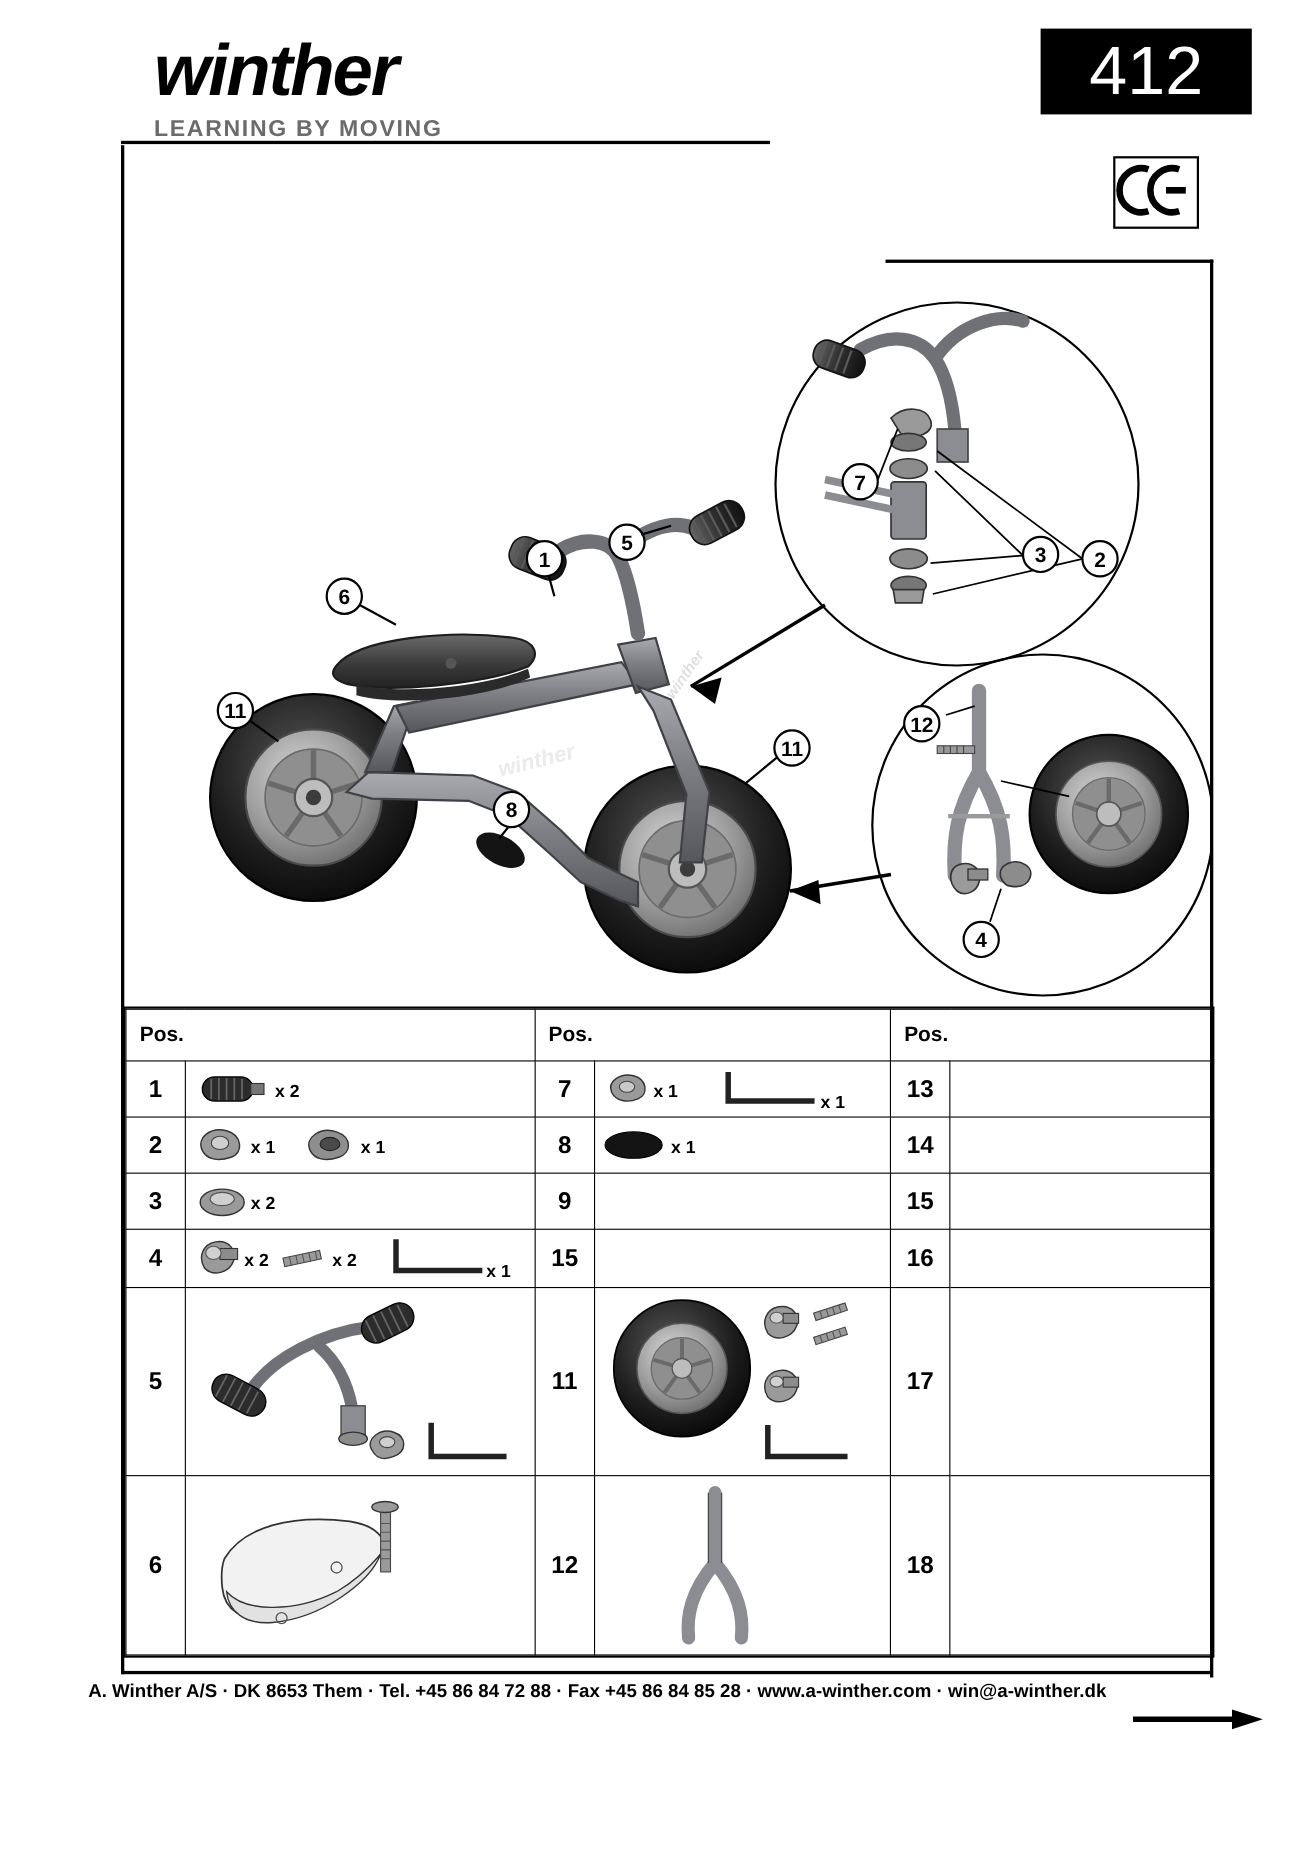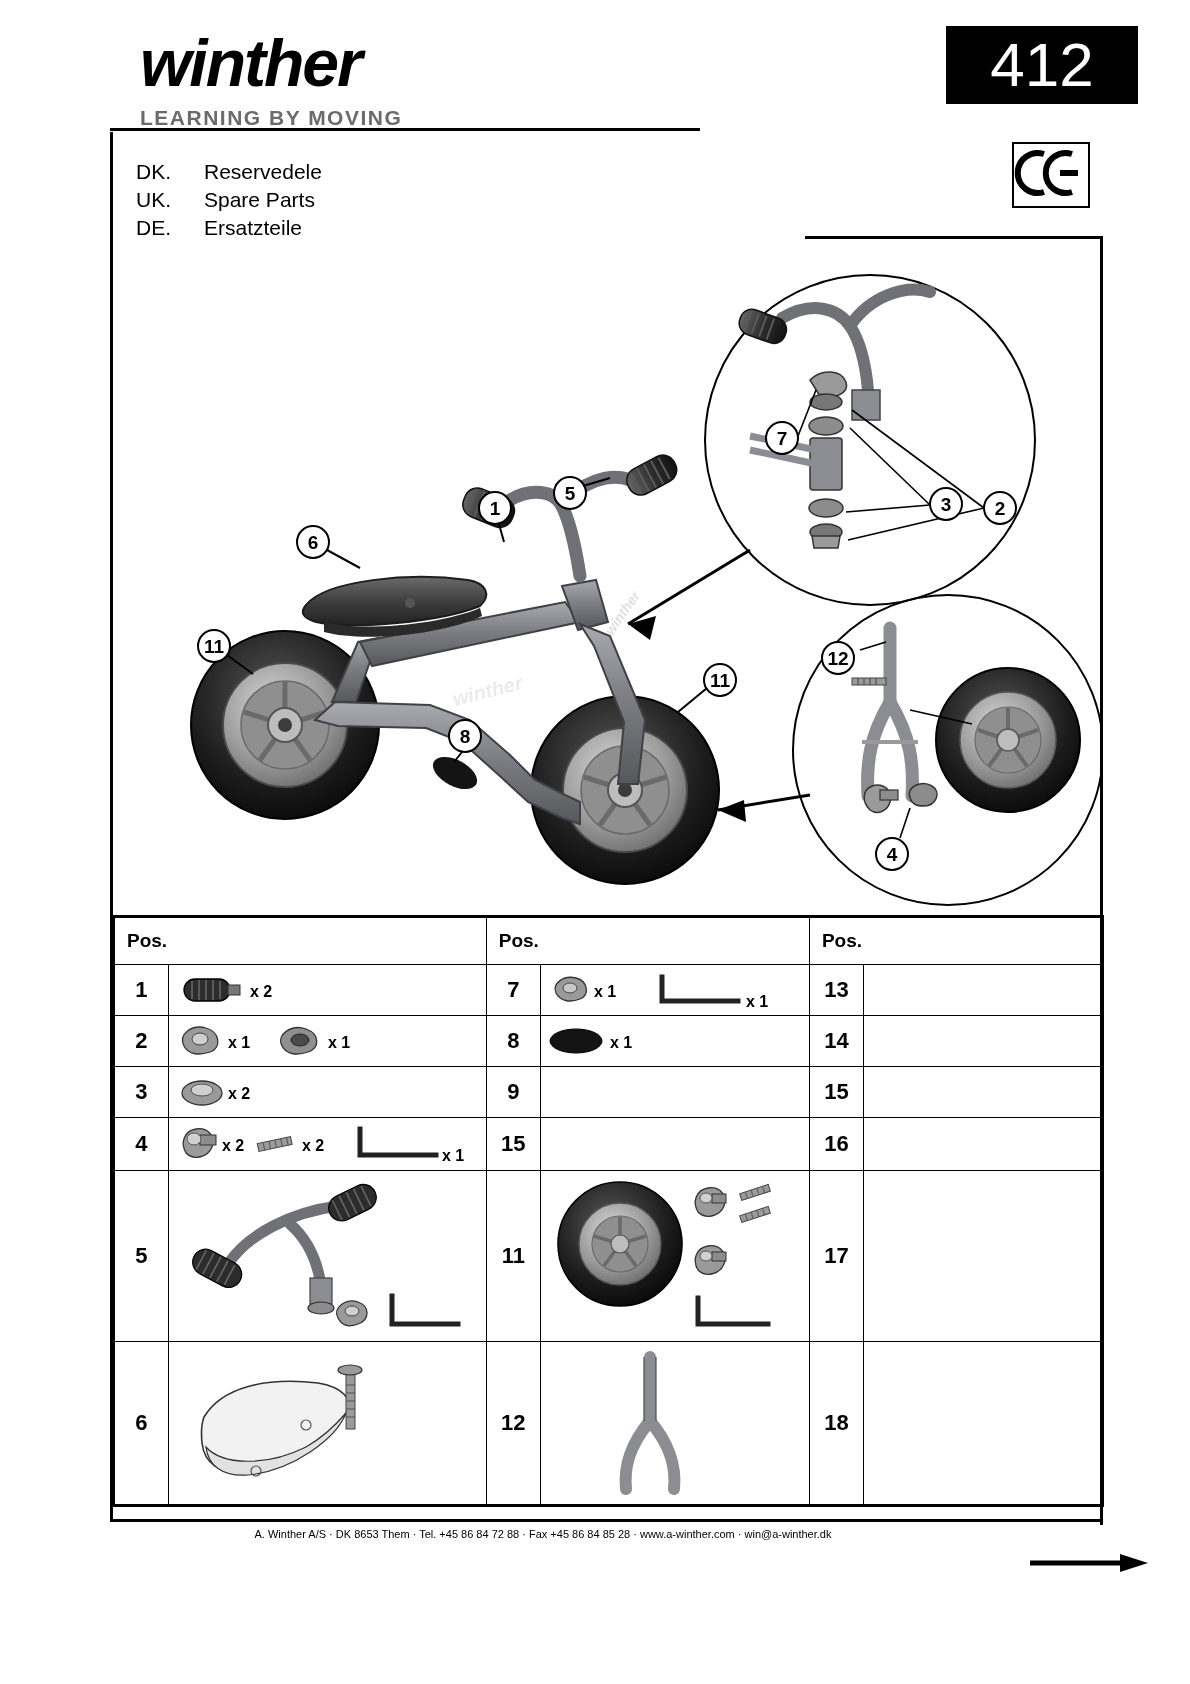--- a/index.html
+++ b/index.html
@@ -38,21 +38,21 @@
   table{border-collapse:collapse;width:988px;}
   td{border:1.5px solid #000;vertical-align:middle;}
   .posh{font-weight:bold;font-size:19px;padding:6px 0 6px 12px;height:34px;}
   .posn{font-weight:bold;font-size:22px;text-align:center;width:52px;}
   .partrow td{height:48px;}
   .bigrow td{height:150px;}
   .svgcell{position:relative;}
   .svgcell svg{display:block;}
 
   
-  .footer{position:absolute;left:0;top:1528px;width:1086px;text-align:center;font-size:11px;font-weight:normal;}
+  .footer{position:absolute;left:0;top:1528px;width:1086px;text-align:center;font-size:17px;font-weight:bold;}
   .arrow{position:absolute;right:40px;top:1552px;width:120px;height:22px;}
 </style>
 </head>
 <body>
 
 <div class="page">
 
   <div class="logo">
     <div class="logo-word">winther</div>
     <div class="logo-sub">LEARNING BY MOVING</div>
@@ -64,34 +64,20 @@
   </div>
 
   <div class="ce-box">
     <svg width="70" height="58" viewBox="0 0 70 58">
       <path d="M30 10 A20 20 0 1 0 30 48" fill="none" stroke="#000" stroke-width="6"></path>
       <path d="M58 10 A20 20 0 1 0 58 48" fill="none" stroke="#000" stroke-width="6"></path>
       <rect x="46" y="26" width="18" height="6" fill="#000"></rect>
     </svg>
   </div>
 
-  <div class="langs">
-    <div class="row">
-      <div class="code">DK.</div>
-      <div>Reservedele</div>
-    </div>
-    <div class="row">
-      <div class="code">UK.</div>
-      <div>Spare Parts</div>
-    </div>
-    <div class="row">
-      <div class="code">DE.</div>
-      <div>Ersatzteile</div>
-    </div>
-  </div>
 
   <div class="frame"></div>
   <div class="right-frame"></div>
   <div class="bottom-rule"></div>
 
   <div class="illus">
     <svg width="990" height="690" viewBox="0 0 990 690">
       <defs>
         <radialGradient id="tireG" cx="45%" cy="35%" r="65%">
           <stop offset="0%" stop-color="#555"></stop>

